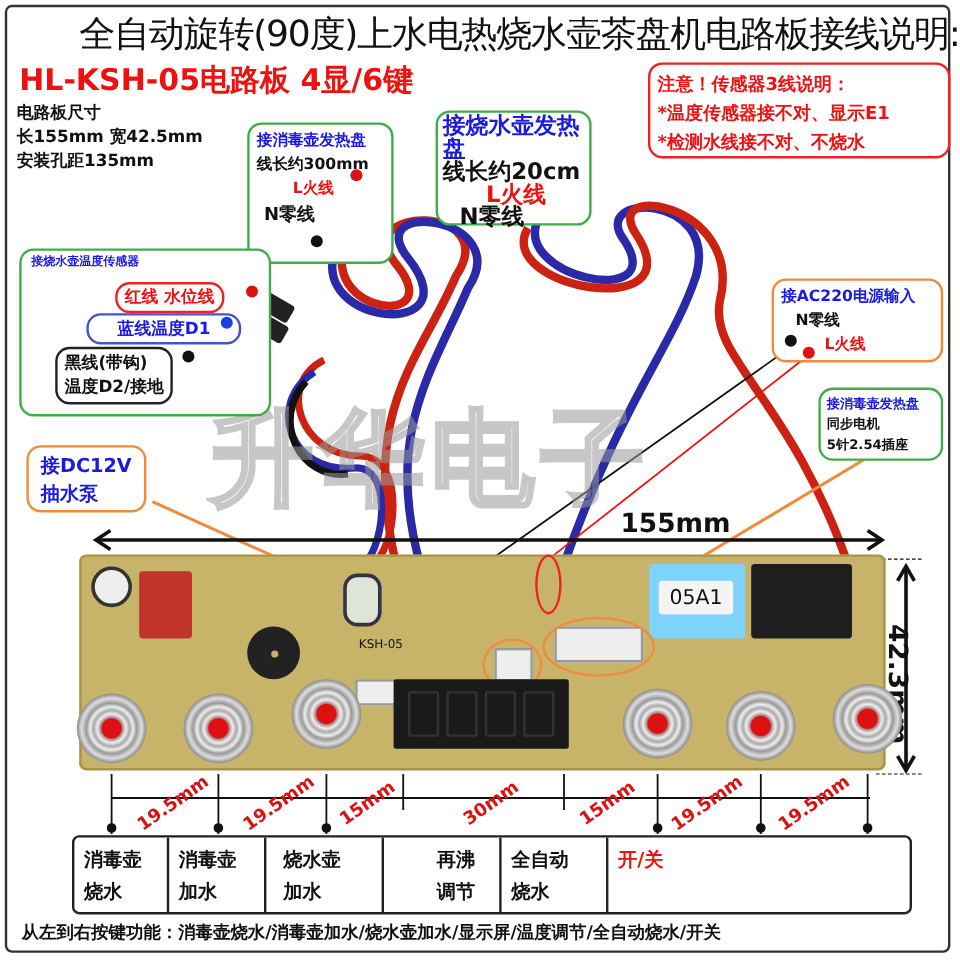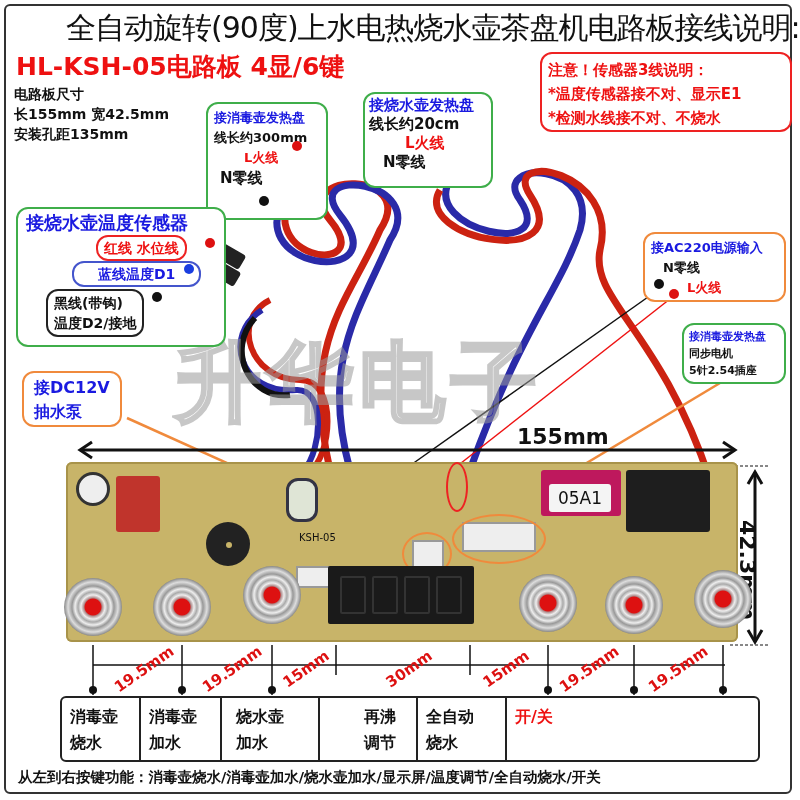--- a/index.html
+++ b/index.html
@@ -107,29 +107,29 @@
 
 <div class="box green abs" style="left:206px;top:102px;width:122px;height:118px;padding:4px 6px;font-size:13px;line-height:20px;">
   <div class="blue-t">接消毒壶发热盘</div>
   <div class="blk-t">线长约300mm</div>
   <div class="red-t" style="padding-left:30px">L火线</div>
   <div class="blk-t" style="padding-left:6px;font-size:15px">N零线</div>
 </div>
 <div class="dot" style="left:292px;top:141px;background:#d11"></div>
 <div class="dot" style="left:259px;top:196px;background:#111"></div>
 
-<div class="box green abs" style="left:363px;top:92px;width:130px;height:96px;padding:2px 4px;font-size:15px;line-height:19px;">
+<div class="box green abs" style="left:363px;top:92px;width:130px;height:96px;padding:2px 4px;font-size:19px;line-height:19px;">
   <div class="blue-t">接烧水壶发热盘</div>
   <div class="blk-t">线长约20cm</div>
   <div class="red-t" style="padding-left:36px">L火线</div>
   <div class="blk-t" style="padding-left:14px">N零线</div>
 </div>
 
 <div class="box green abs" style="left:16px;top:207px;width:210px;height:140px;">
-  <div class="blue-t abs" style="left:8px;top:2px;font-size:18px">接烧水壶温度传感器</div>
+  <div class="blue-t abs" style="left:8px;top:2px;font-size:10px">接烧水壶温度传感器</div>
   <div class="box redb red-t abs" style="left:78px;top:26px;padding:0 6px;font-size:14px;line-height:22px">红线 水位线</div>
   <div class="box abs blue-t" style="left:54px;top:52px;padding:0 24px;font-size:14px;line-height:22px;border:2px solid #4455cc">蓝线温度D1</div>
   <div class="box abs blk-t" style="left:28px;top:80px;padding:2px 6px;font-size:14px;line-height:20px;border:2px solid #222">
     <div>黑线(带钩)</div>
     <div>温度D2/接地</div>
   </div>
 </div>
 <div class="dot" style="left:205px;top:238px;background:#d11"></div>
 <div class="dot" style="left:184px;top:264px;background:#1a3ee0"></div>
 <div class="dot" style="left:152px;top:292px;background:#111"></div>
@@ -156,21 +156,21 @@
 <div class="abs blk-t" style="left:517px;top:424px;font-size:22px">155mm</div>
 <div class="abs blk-t" style="left:760px;top:520px;font-size:22px;transform:rotate(90deg);transform-origin:left top;white-space:nowrap">42.3mm</div>
 
 <div class="pcb">
   <div class="abs" style="left:50px;top:14px;width:44px;height:56px;background:#c0342c;border-radius:3px"></div>
   <div class="abs" style="left:10px;top:10px;width:28px;height:28px;border-radius:50%;background:#eee;border:3px solid #333"></div>
   <div class="abs" style="left:140px;top:60px;width:44px;height:44px;border-radius:50%;background:#222"></div>
   <div class="abs" style="left:160px;top:80px;width:6px;height:6px;border-radius:50%;background:#c8b469"></div>
   <div class="abs" style="left:220px;top:16px;width:26px;height:38px;border-radius:12px;background:#dfe5d6;border:3px solid #334"></div>
   <div class="abs" style="left:233px;top:70px;font-size:10px;color:#111">KSH-05</div>
-  <div class="abs" style="left:475px;top:8px;width:80px;height:46px;background:#be185d;border-radius:3px">
+  <div class="abs" style="left:475px;top:8px;width:80px;height:62px;background:#7dd3fc;border-radius:3px">
     <div class="abs" style="left:8px;top:14px;width:62px;height:28px;background:#f4f4f4;border-radius:3px;font-size:17px;text-align:center;line-height:28px;color:#111">05A1</div>
   </div>
   <div class="abs" style="left:560px;top:8px;width:84px;height:62px;background:#1e1e1e;border-radius:3px"></div>
   <div class="abs" style="left:396px;top:60px;width:70px;height:26px;background:#eee;border:2px solid #999"></div>
   <div class="abs" style="left:346px;top:78px;width:28px;height:24px;background:#eee;border:2px solid #999"></div>
   <div class="abs" style="left:386px;top:52px;width:90px;height:46px;border:2px solid #f08a3c;border-radius:50%"></div>
   <div class="abs" style="left:336px;top:70px;width:46px;height:40px;border:2px solid #f08a3c;border-radius:50%"></div>
   <div class="abs" style="left:380px;top:0;width:18px;height:46px;border:2px solid #e22;border-radius:50%"></div>
   <div class="abs" style="left:230px;top:104px;width:34px;height:18px;background:#eee;border:2px solid #999"></div>
 </div>

